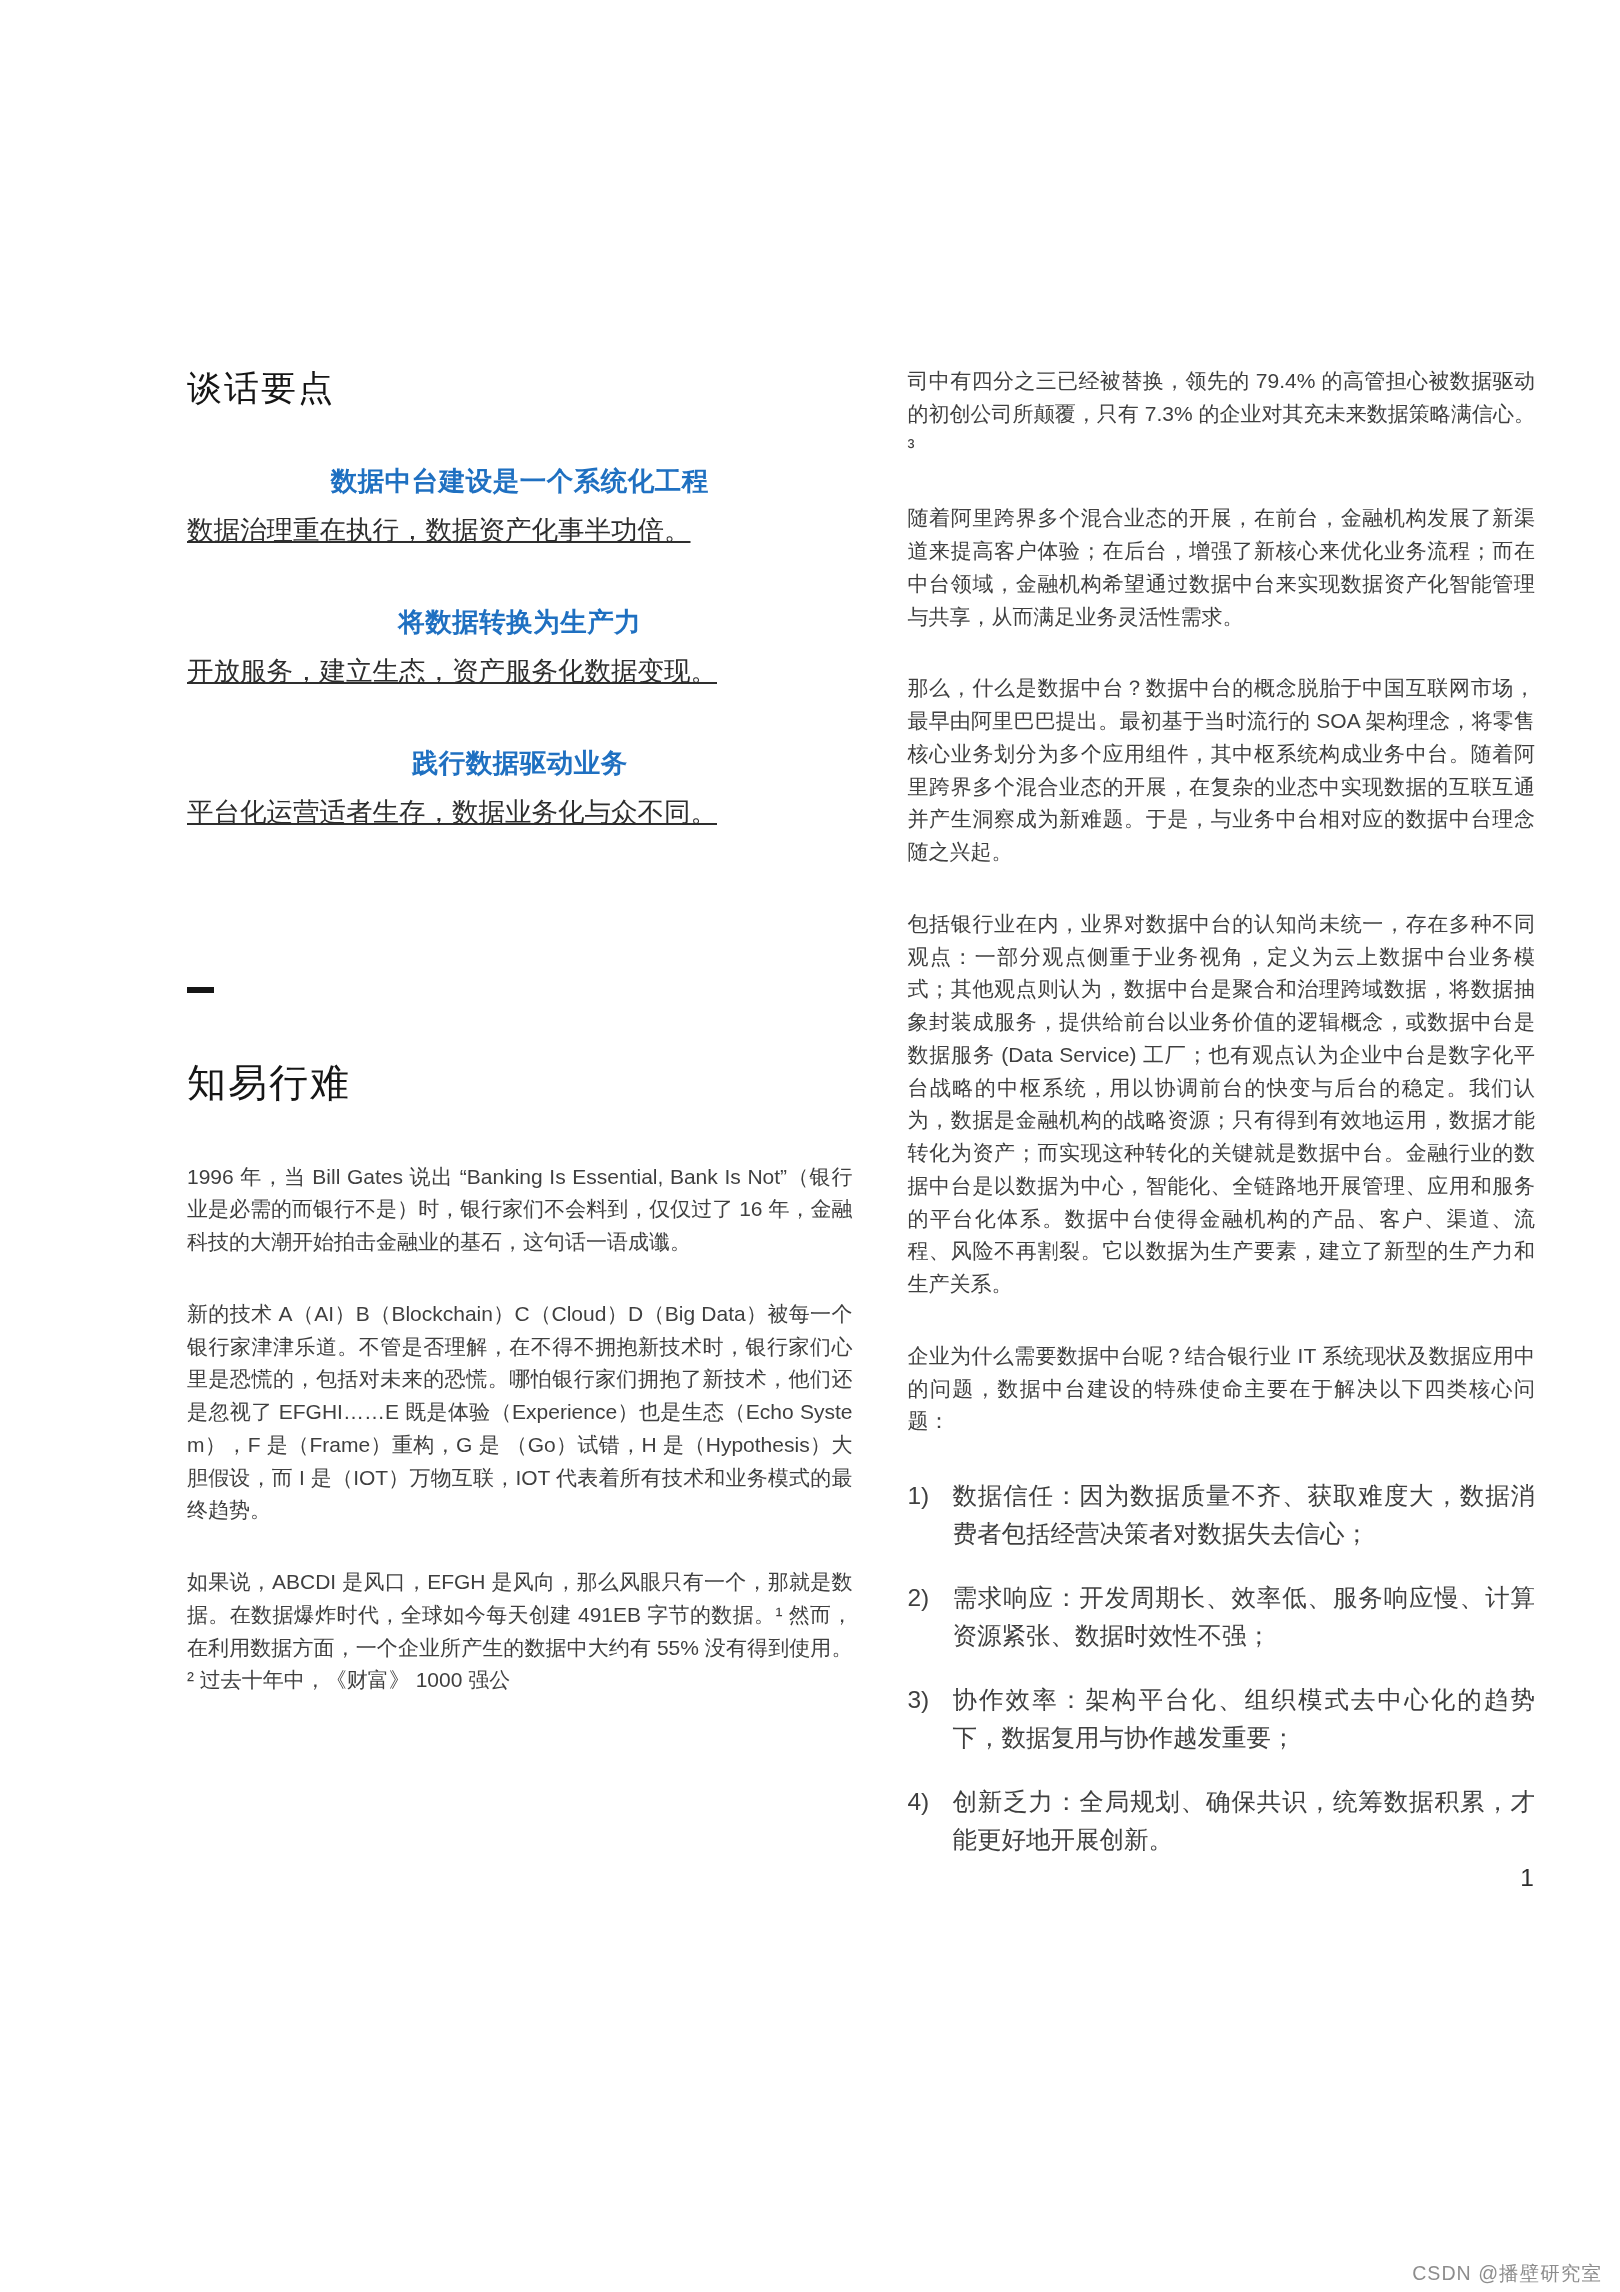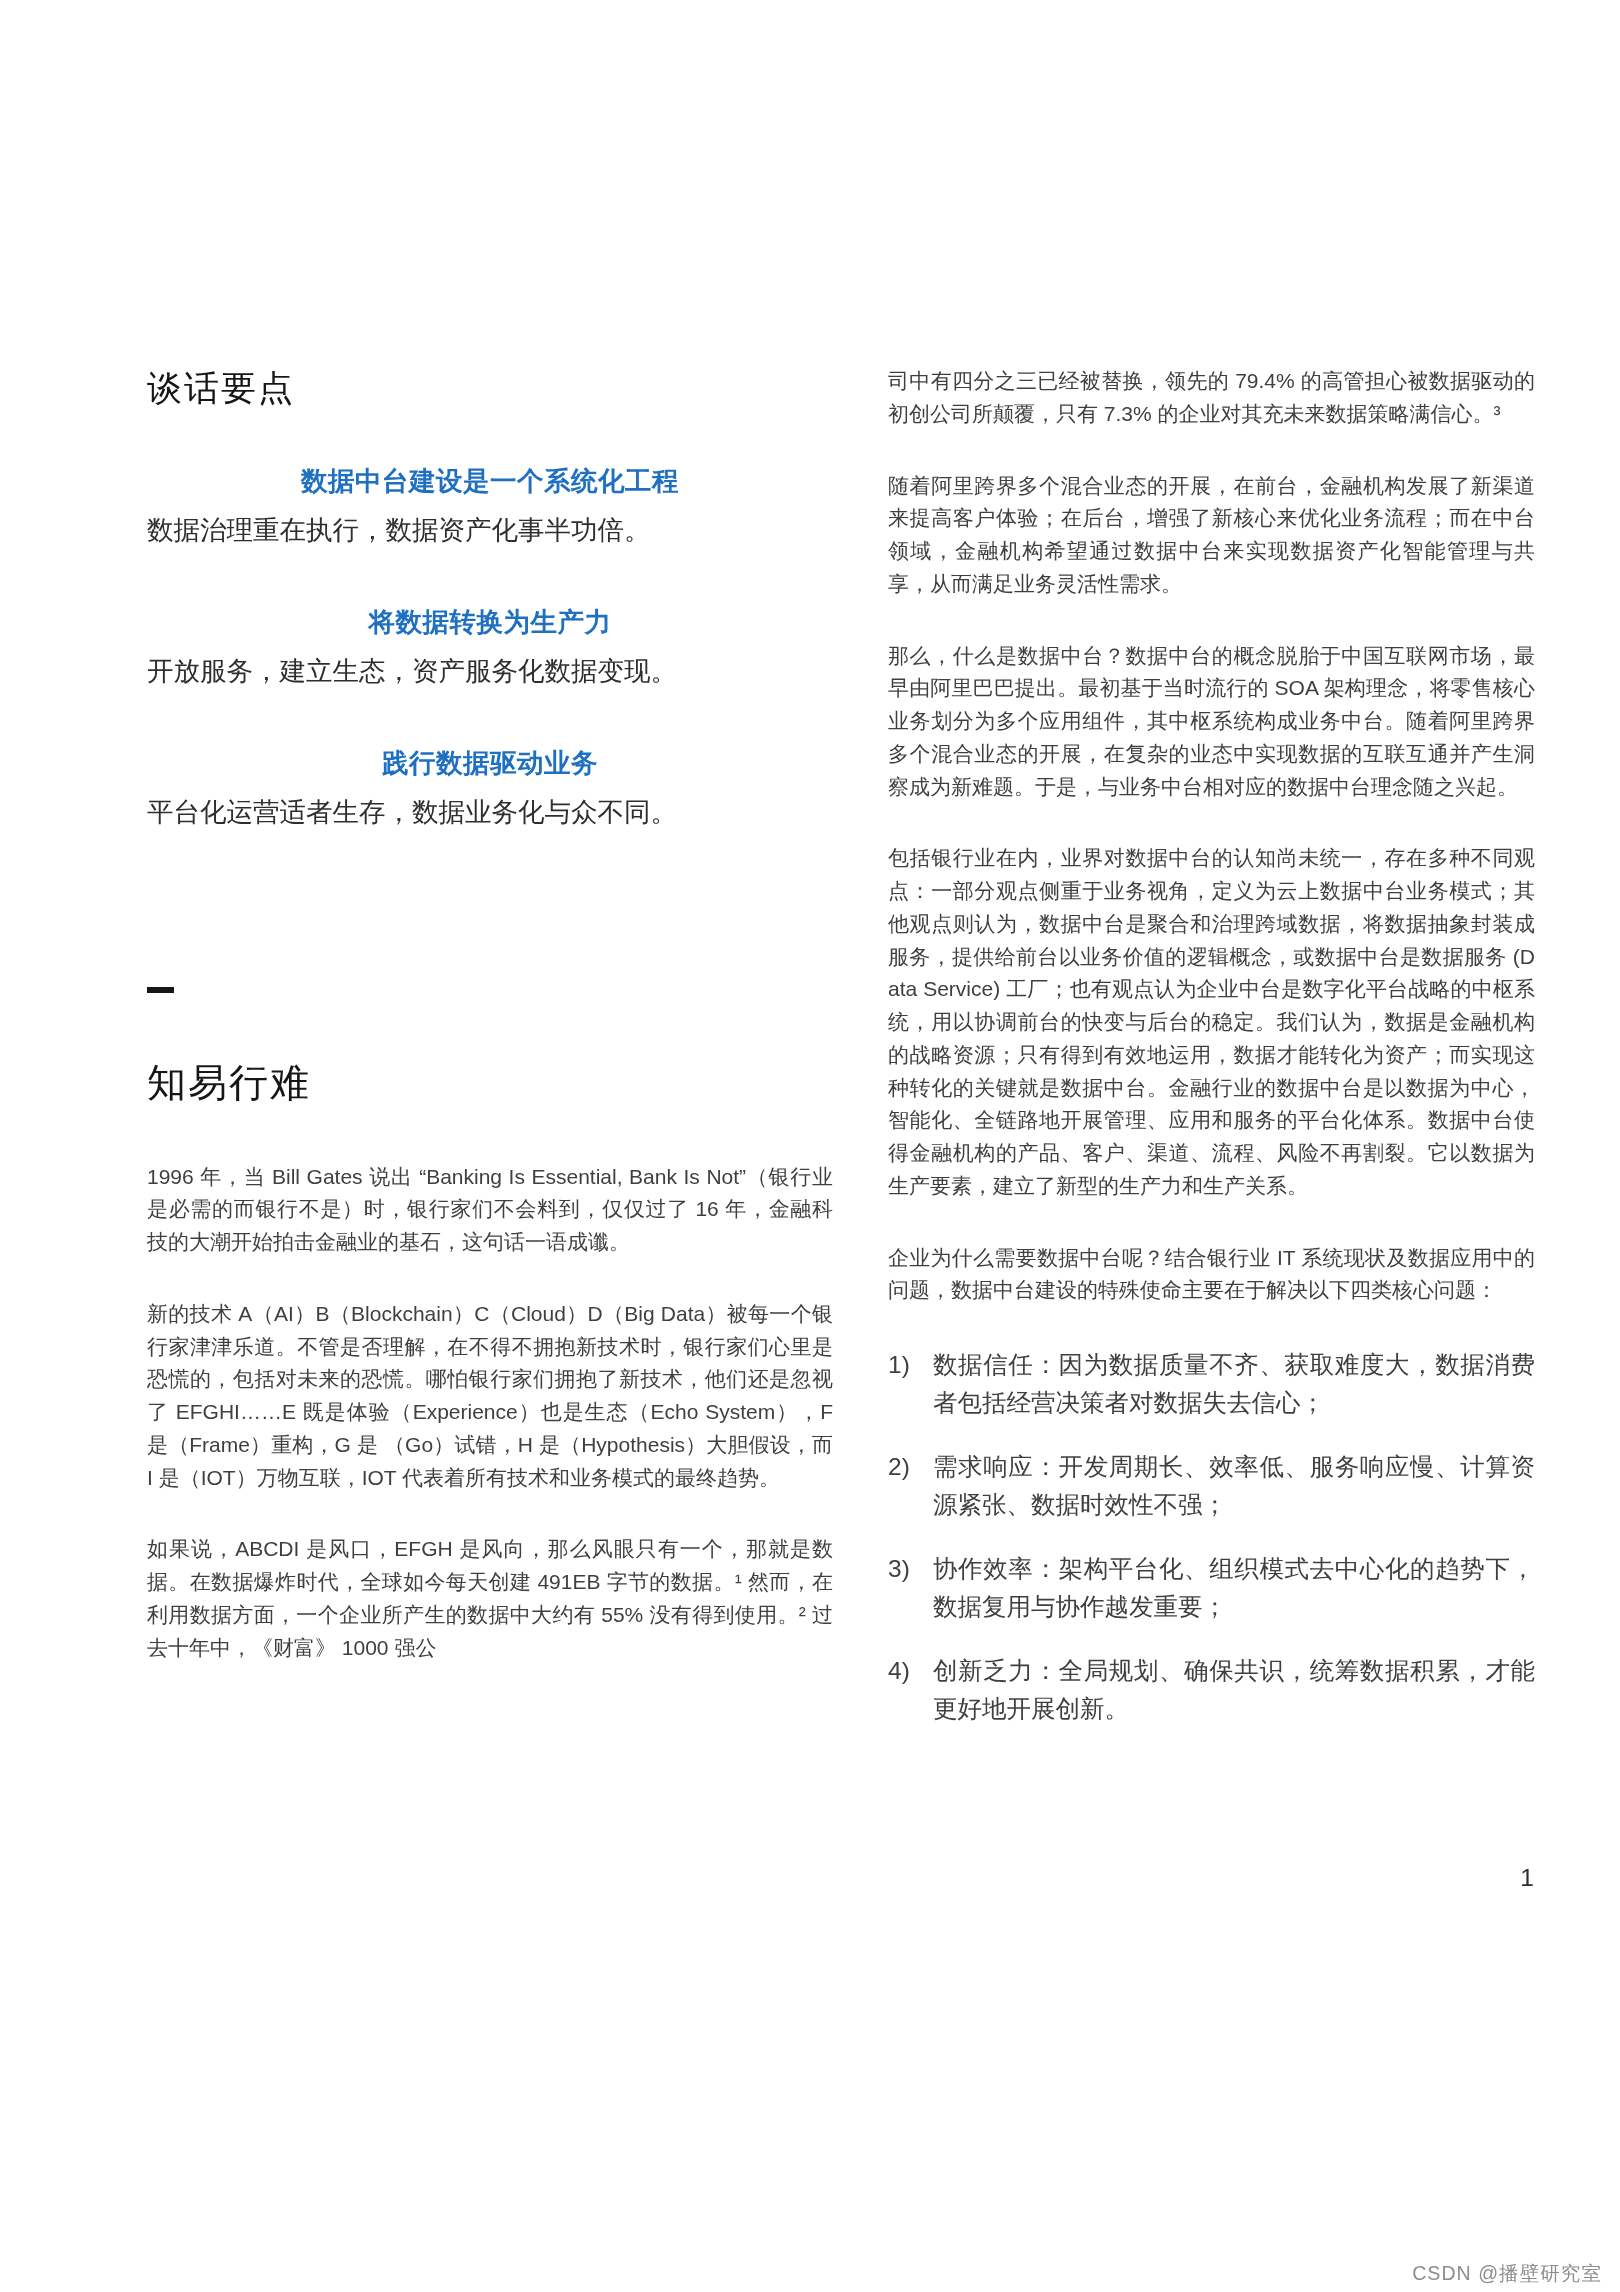--- a/index.html
+++ b/index.html
@@ -10,36 +10,37 @@
     position: relative; overflow: hidden;
     font-family: "Liberation Sans", "DejaVu Sans", sans-serif;
     color: #3d3d3d;
   }
   .page { position: absolute; inset: 0; background: #ffffff; }
 
   .columns {
     position: absolute; left: 147px; top: 365px;
     width: 1388px; display: flex; gap: 55px;
   }
-  .col-left  { width: 686px; }
+  .col-left  { width: 686px; margin-left: 40px; }
   .col-right { width: 647px; }
 
   
   .kicker {
     font-size: 35px; font-weight: 400; color: #161616;
     letter-spacing: 2px; margin-bottom: 51px;
   }
   .talking-point { margin-bottom: 55px; }
   .tp-head {
     font-size: 26.5px; font-weight: 700; color: #1f70c1;
     margin-bottom: 11.8px; letter-spacing: 0.5px; text-align: center;
   }
   .tp-body {
     font-size: 26.5px; font-weight: 400; color: #2e2e2e;
     line-height: 1.45;
+    text-decoration: underline;
   }
 
   .chapter { margin-top: 155px; }
   .chapter-dash {
     width: 27.4px; height: 5.9px; background: #161616;
     margin-bottom: 63px;
   }
   .chapter-title {
     font-size: 39px; font-weight: 400; color: #161616;
     letter-spacing: 2px; margin-bottom: 51px;

